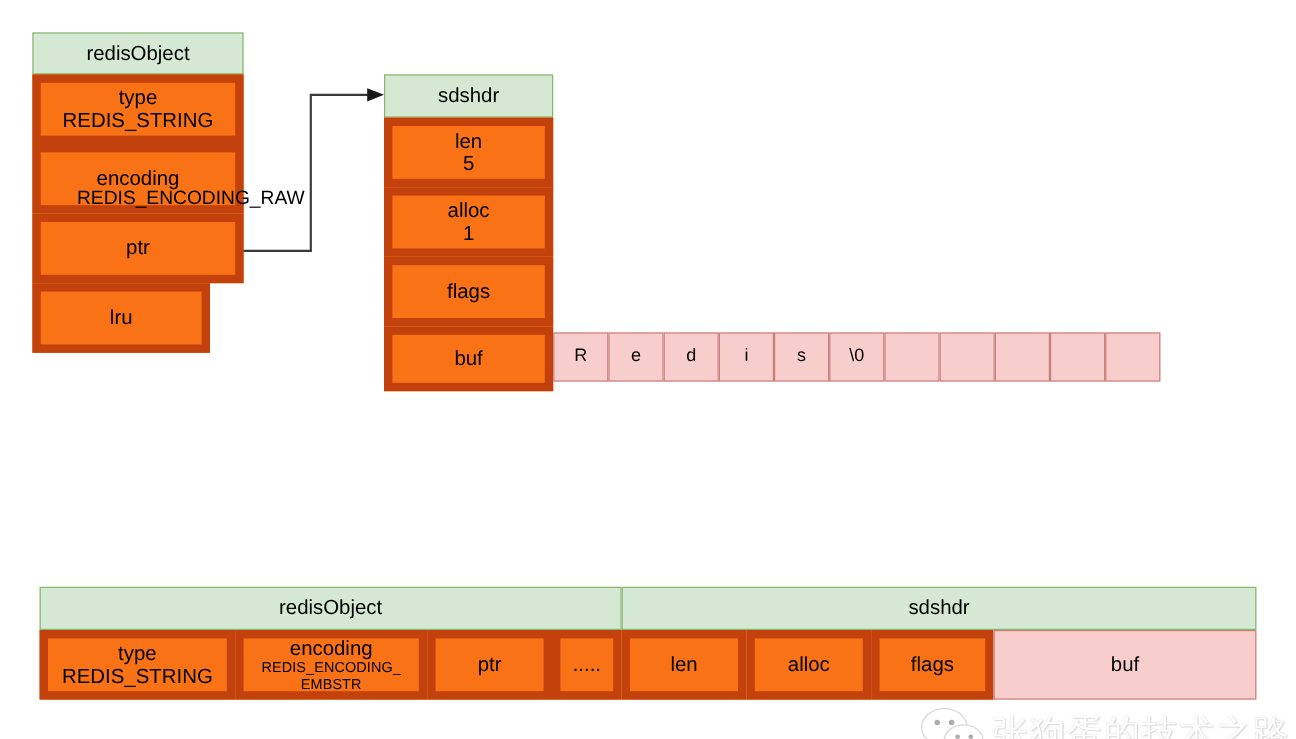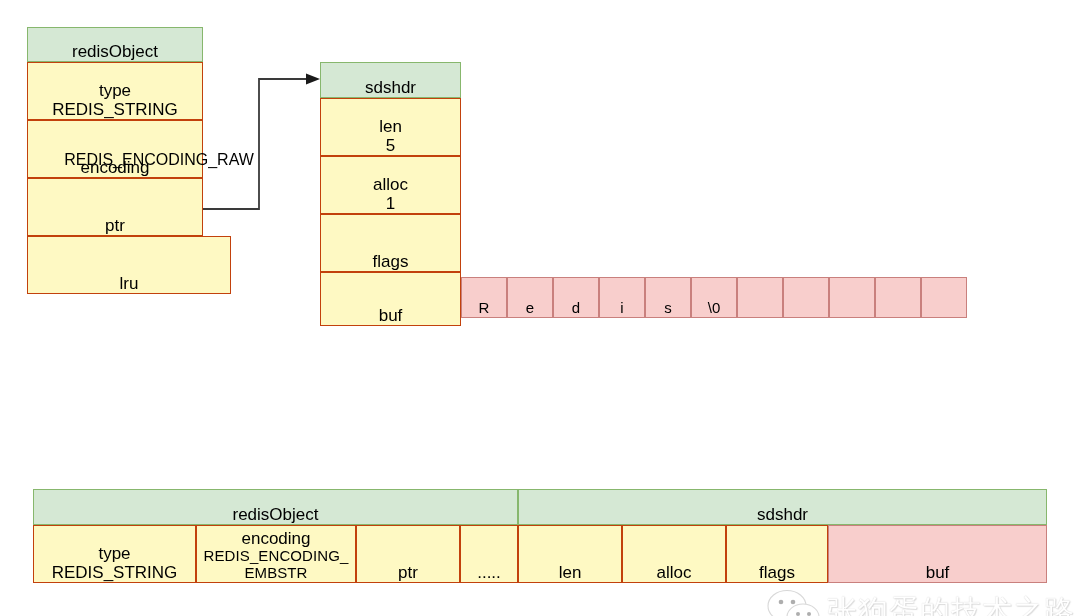--- a/index.html
+++ b/index.html
@@ -24,40 +24,40 @@
   .box {
     position: absolute;
     box-sizing: border-box;
   }
   .cell {
     position: absolute;
     box-sizing: border-box;
     display: flex;
     flex-direction: column;
     align-items: center;
-    justify-content: flex-end;
+    justify-content: center;
     text-align: center;
     line-height: 1.12;
     white-space: nowrap;
   }
   .green {
     background: #d5e8d4;
     border: 1px solid #87b76d;
   }
   .blue {
-    background: #fef9c3;
-    border: 1px solid #c2410c;
+    background: #f97316;
+    border: 7px solid #c2410c;
   }
   .pink {
     background: #f8cecc;
     border: 1px solid #c9807d;
   }
   .t-main { font-size: 17px; }
   .t-sub  { font-size: 16px; }
-  .t-small{ font-size: 15px; letter-spacing: 0.1px; }
+  .t-small{ font-size: 12px; letter-spacing: 0.1px; }
   .t-char { font-size: 15px; }
 
   .overflow-label {
     position: absolute;
     left: 50%;
     transform: translateX(-50%);
     white-space: nowrap;
     margin-left: 44px;
   }
 
@@ -109,21 +109,21 @@
 
     <div class="cell blue" style="left:0px; top:93px; width:176px; height:58px;">
       <span class="t-main">encoding</span>
       <span class="t-sub overflow-label" style="top:30px;">REDIS_ENCODING_RAW</span>
     </div>
 
     <div class="cell blue t-main" style="left:0px; top:151px; width:176px; height:58px;">
       <span>ptr</span>
     </div>
 
-    <div class="cell blue t-main" style="left:0px; top:209px; width:204px; height:58px;">
+    <div class="cell blue t-main" style="left:0px; top:209px; width:148px; height:58px;">
       <span>lru</span>
     </div>
 
   </div>
 
   <svg class="conn" viewBox="0 0 1080 616" width="1080" height="616">
     <polyline points="203,209 259,209 259,79 312,79" fill="none" stroke="#3a3a3a" stroke-width="1.8"></polyline>
     <polygon points="320,79 306,73.5 306,84.5" fill="#1a1a1a"></polygon>
   </svg>
 

